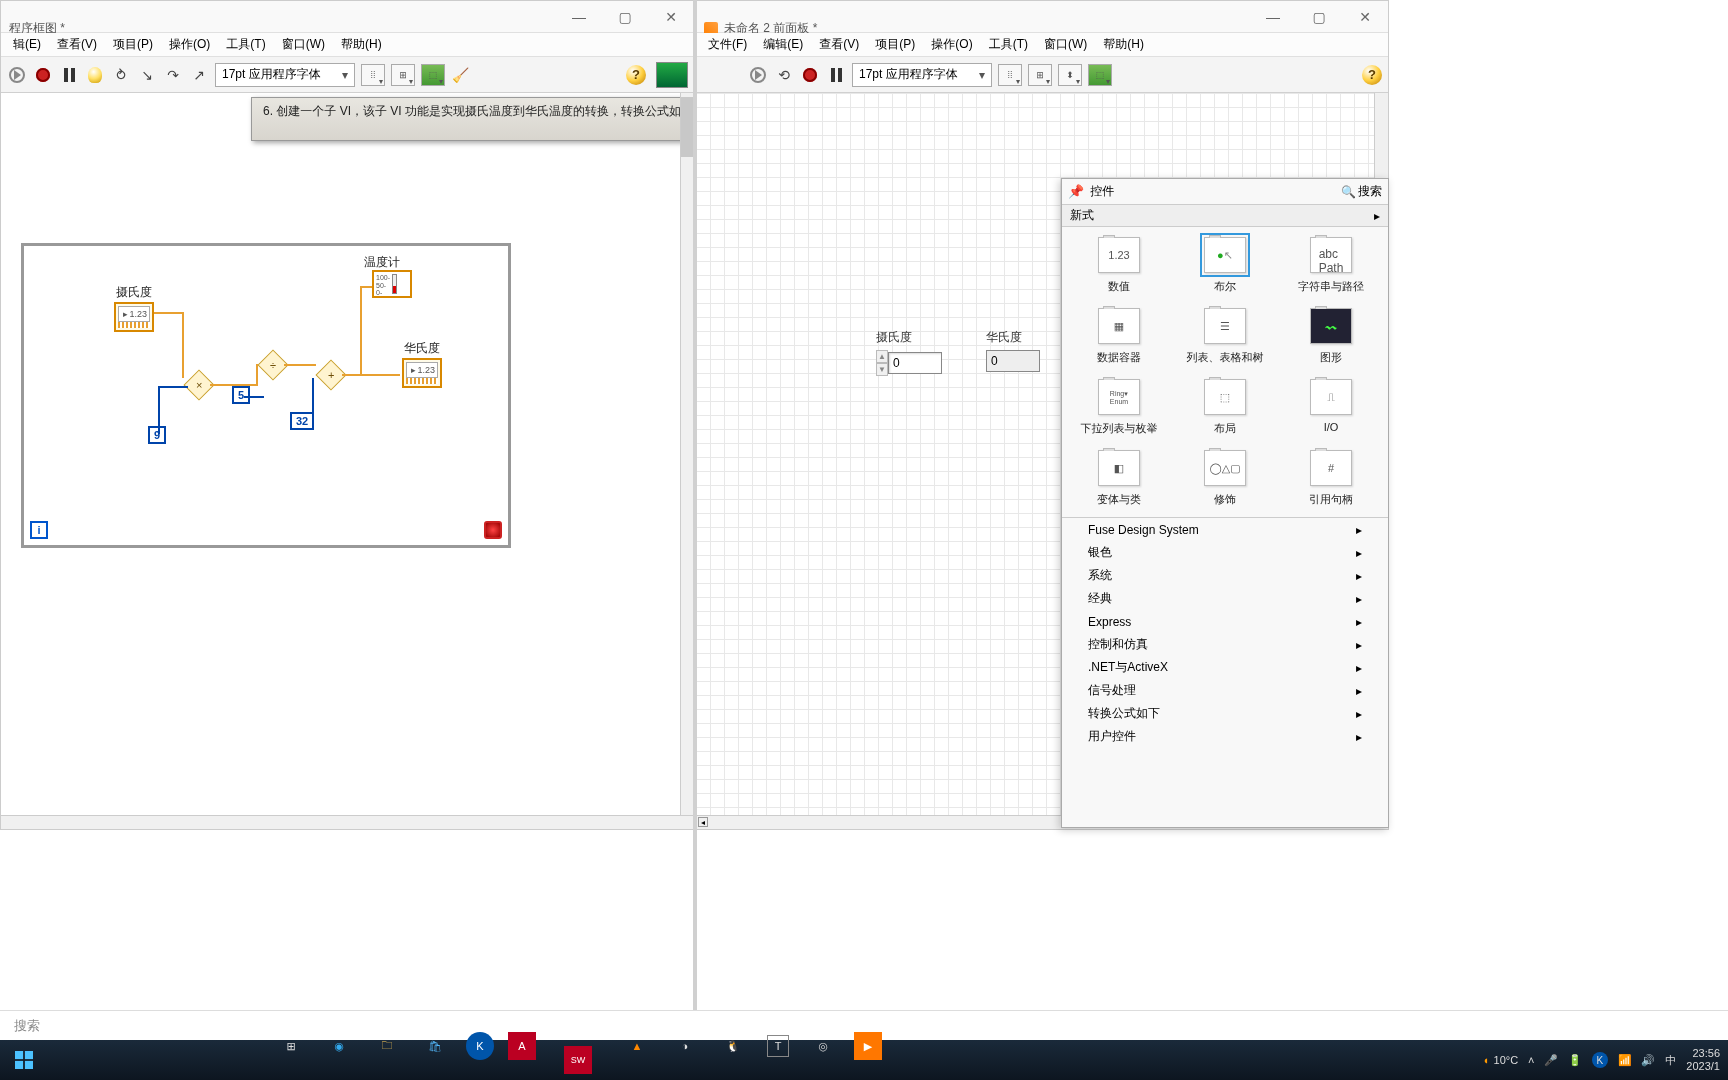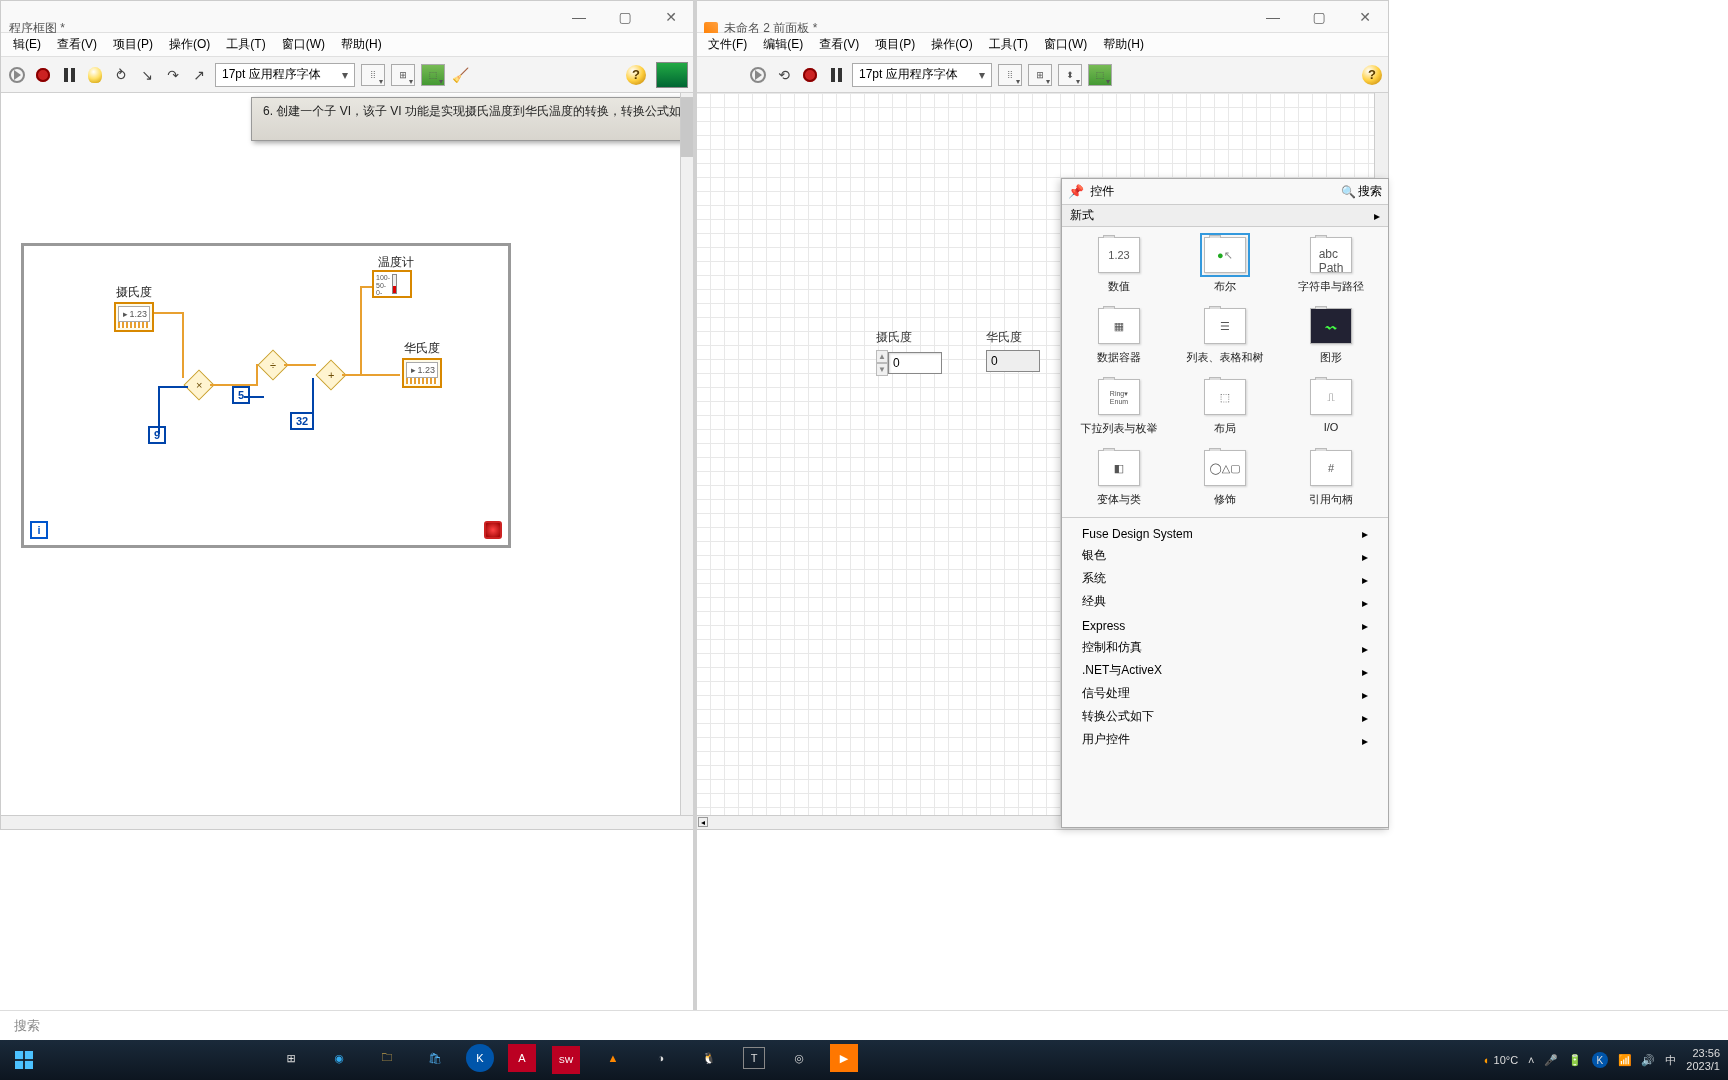--- a/index.html
+++ b/index.html
@@ -77,21 +77,21 @@
 .pal-hdr .pin{color:#888;font-size:13px;}
 .pal-search{margin-left:auto;display:flex;align-items:center;gap:2px;}
 .pal-sub{height:22px;background:#eee;border-bottom:1px solid #ccc;display:flex;align-items:center;padding:0 8px;justify-content:space-between;}
 .pal-grid{display:grid;grid-template-columns:repeat(3,1fr);padding:10px 4px;gap:14px 0;}
 .pal-item{display:flex;flex-direction:column;align-items:center;gap:6px;}
 .pal-ico{width:42px;height:36px;border:1px solid #bbb;background:#fff;box-shadow:1px 1px 2px rgba(0,0,0,0.15);display:flex;align-items:center;justify-content:center;font-size:11px;color:#555;position:relative;}
 .pal-ico.sel{outline:2px solid #3399dd;outline-offset:2px;}
 .pal-ico .fold{position:absolute;top:-3px;left:4px;width:12px;height:3px;background:#ddd;border:1px solid #bbb;border-bottom:none;}
 .pal-txt{font-size:11px;color:#222;text-align:left;}
 .pal-list{border-top:1px solid #ccc;display:flex;flex-direction:column;}
-.pal-row{height:23px;display:flex;align-items:flex-end;justify-content:space-between;padding:0 20px;}
+.pal-row{height:23px;display:flex;align-items:center;justify-content:space-between;padding:0 26px;}
 
 
 .sb-h{position:absolute;bottom:0;left:0;right:0;height:14px;background:#f0f0f0;border-top:1px solid #ccc;}
 .sb-v{position:absolute;top:0;right:0;bottom:14px;width:14px;background:#f0f0f0;border-left:1px solid #ccc;}
 .sb-thumb{background:#c8c8c8;}
 
 
 .taskbar{position:absolute;left:0;right:0;bottom:0;height:40px;background:linear-gradient(#1a2a3a,#0d1620);display:flex;align-items:center;color:#ddd;font-size:11px;}
 .searchbox{position:absolute;left:0;bottom:40px;right:0;height:30px;background:#fff;border-top:1px solid #ddd;display:flex;align-items:center;padding:0 14px;color:#888;font-size:13px;}
 .taskbar .start{width:48px;display:flex;align-items:center;justify-content:center;}
@@ -165,21 +165,21 @@
 
       <div class="lbl" style="left:92px;top:38px;">摄氏度</div>
       <div class="node ctrl-box" style="left:90px;top:56px;width:40px;">
         <div class="ctrl-inner">
             <span>▸</span>
             <span>1.23</span>
           </div>
         <div class="ctrl-foot"></div>
       </div>
 
-      <div class="lbl" style="left:354px;top:8px;font-family:Liberation Mono, monospace;">温度计</div>
+      <div class="lbl" style="left:340px;top:8px;font-family:Liberation Mono, monospace;">温度计</div>
       <div class="node therm" style="left:348px;top:24px;width:40px;height:28px;">
         <div class="therm-scale">100-<br>50-<br>0-</div>
           <div class="therm-bar"></div>
       </div>
 
       <div class="lbl" style="left:380px;top:94px;">华氏度</div>
       <div class="node ctrl-box" style="left:378px;top:112px;width:40px;">
         <div class="ctrl-inner">
             <span>▸</span>
             <span>1.23</span>
@@ -421,21 +421,21 @@
         <rect x="11" y="11" width="9" height="9" fill="#4cc2ff"></rect>
       </svg>
   </div>
   <div class="tb-apps">
     <div class="app">⊞</div>
     <div class="app" style="color:#3ae;">◉</div>
     <div class="app" style="color:#fc5;">🗀</div>
     <div class="app" style="color:#5bf;">🛍</div>
     <div class="app" style="background:#05a;color:#fff;border-radius:50%;width:28px;height:28px;margin:6px;">K</div>
     <div class="app" style="background:#b02;color:#fff;width:28px;height:28px;margin:6px;">A</div>
-    <div class="app" style="background:#b02;color:#fff;width:28px;height:28px;margin:8px;font-size:9px;">SW</div>
+    <div class="app" style="background:#b02;color:#fff;width:28px;height:28px;margin:20px;font-size:9px;">SW</div>
     <div class="app" style="color:#f80;">▲</div>
     <div class="app">◑</div>
     <div class="app">🐧</div>
     <div class="app" style="border:1px solid #888;width:22px;height:22px;margin:9px;">T</div>
     <div class="app">◎</div>
     <div class="app" style="background:#f70;color:#fff;width:28px;height:28px;margin:6px;">▶</div>
   </div>
   <div class="tray">
     <span><span style="color:#f90;">◐</span> <span>10°C</span></span>
     <span>˄</span>

